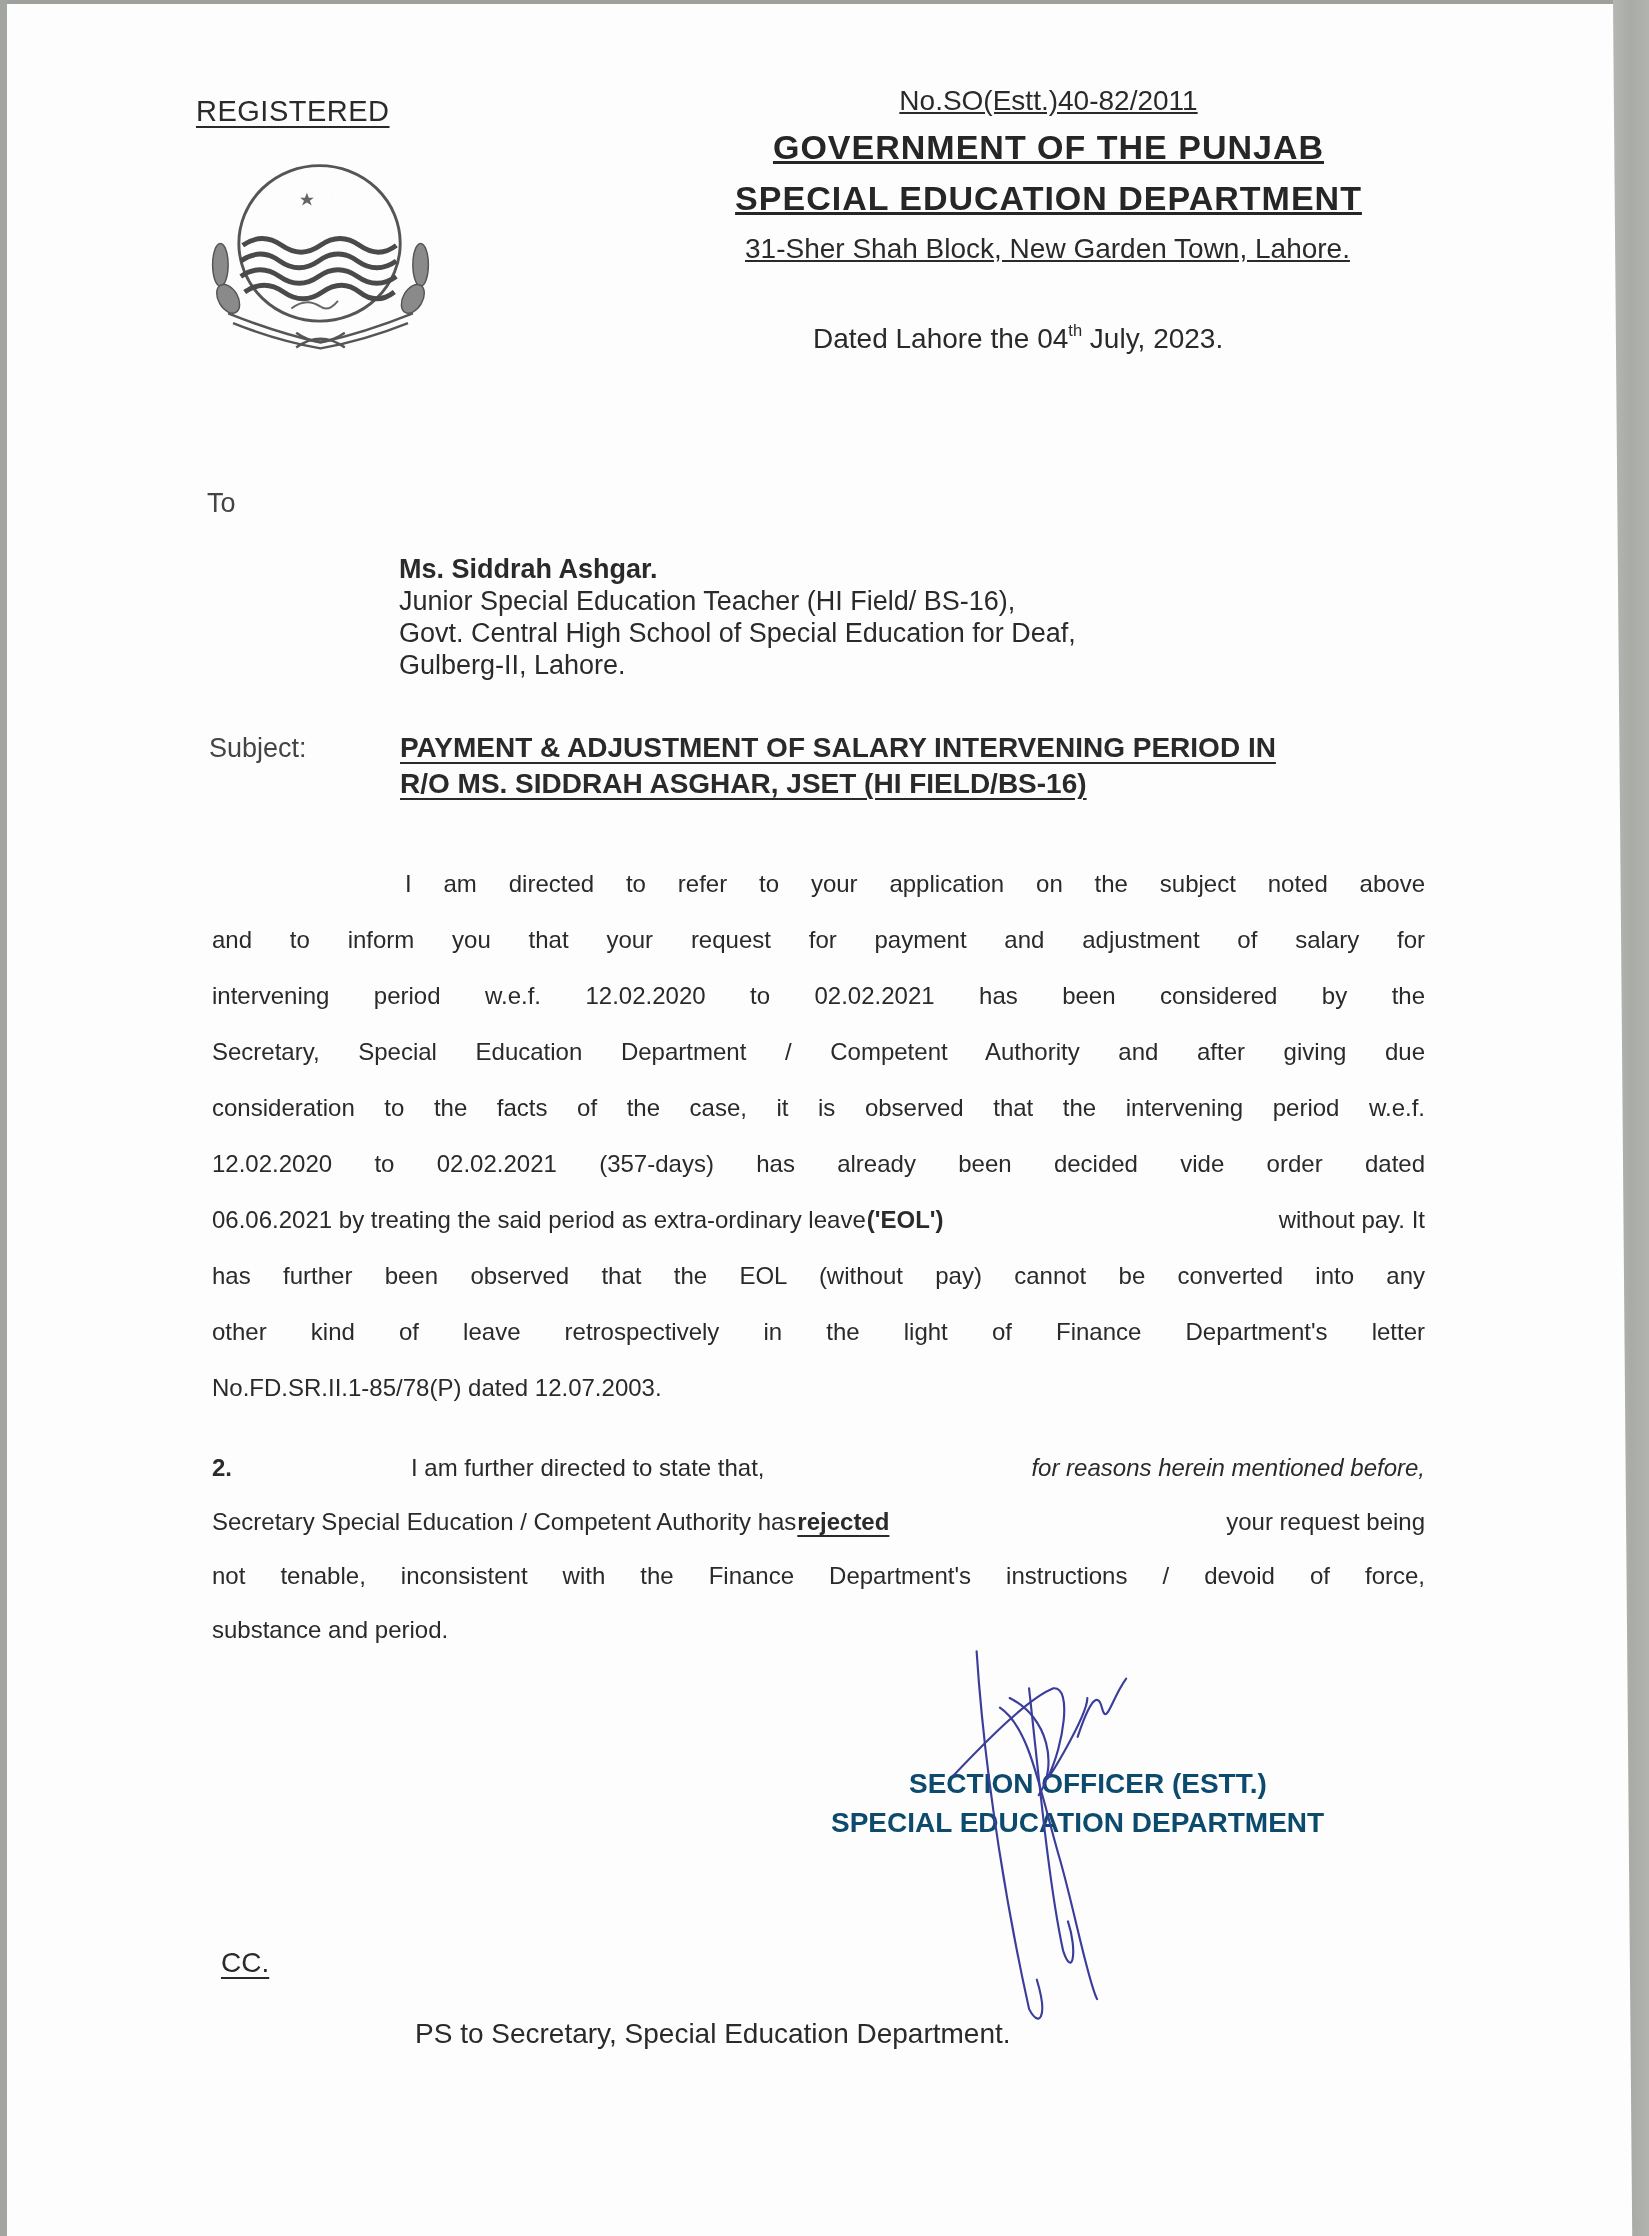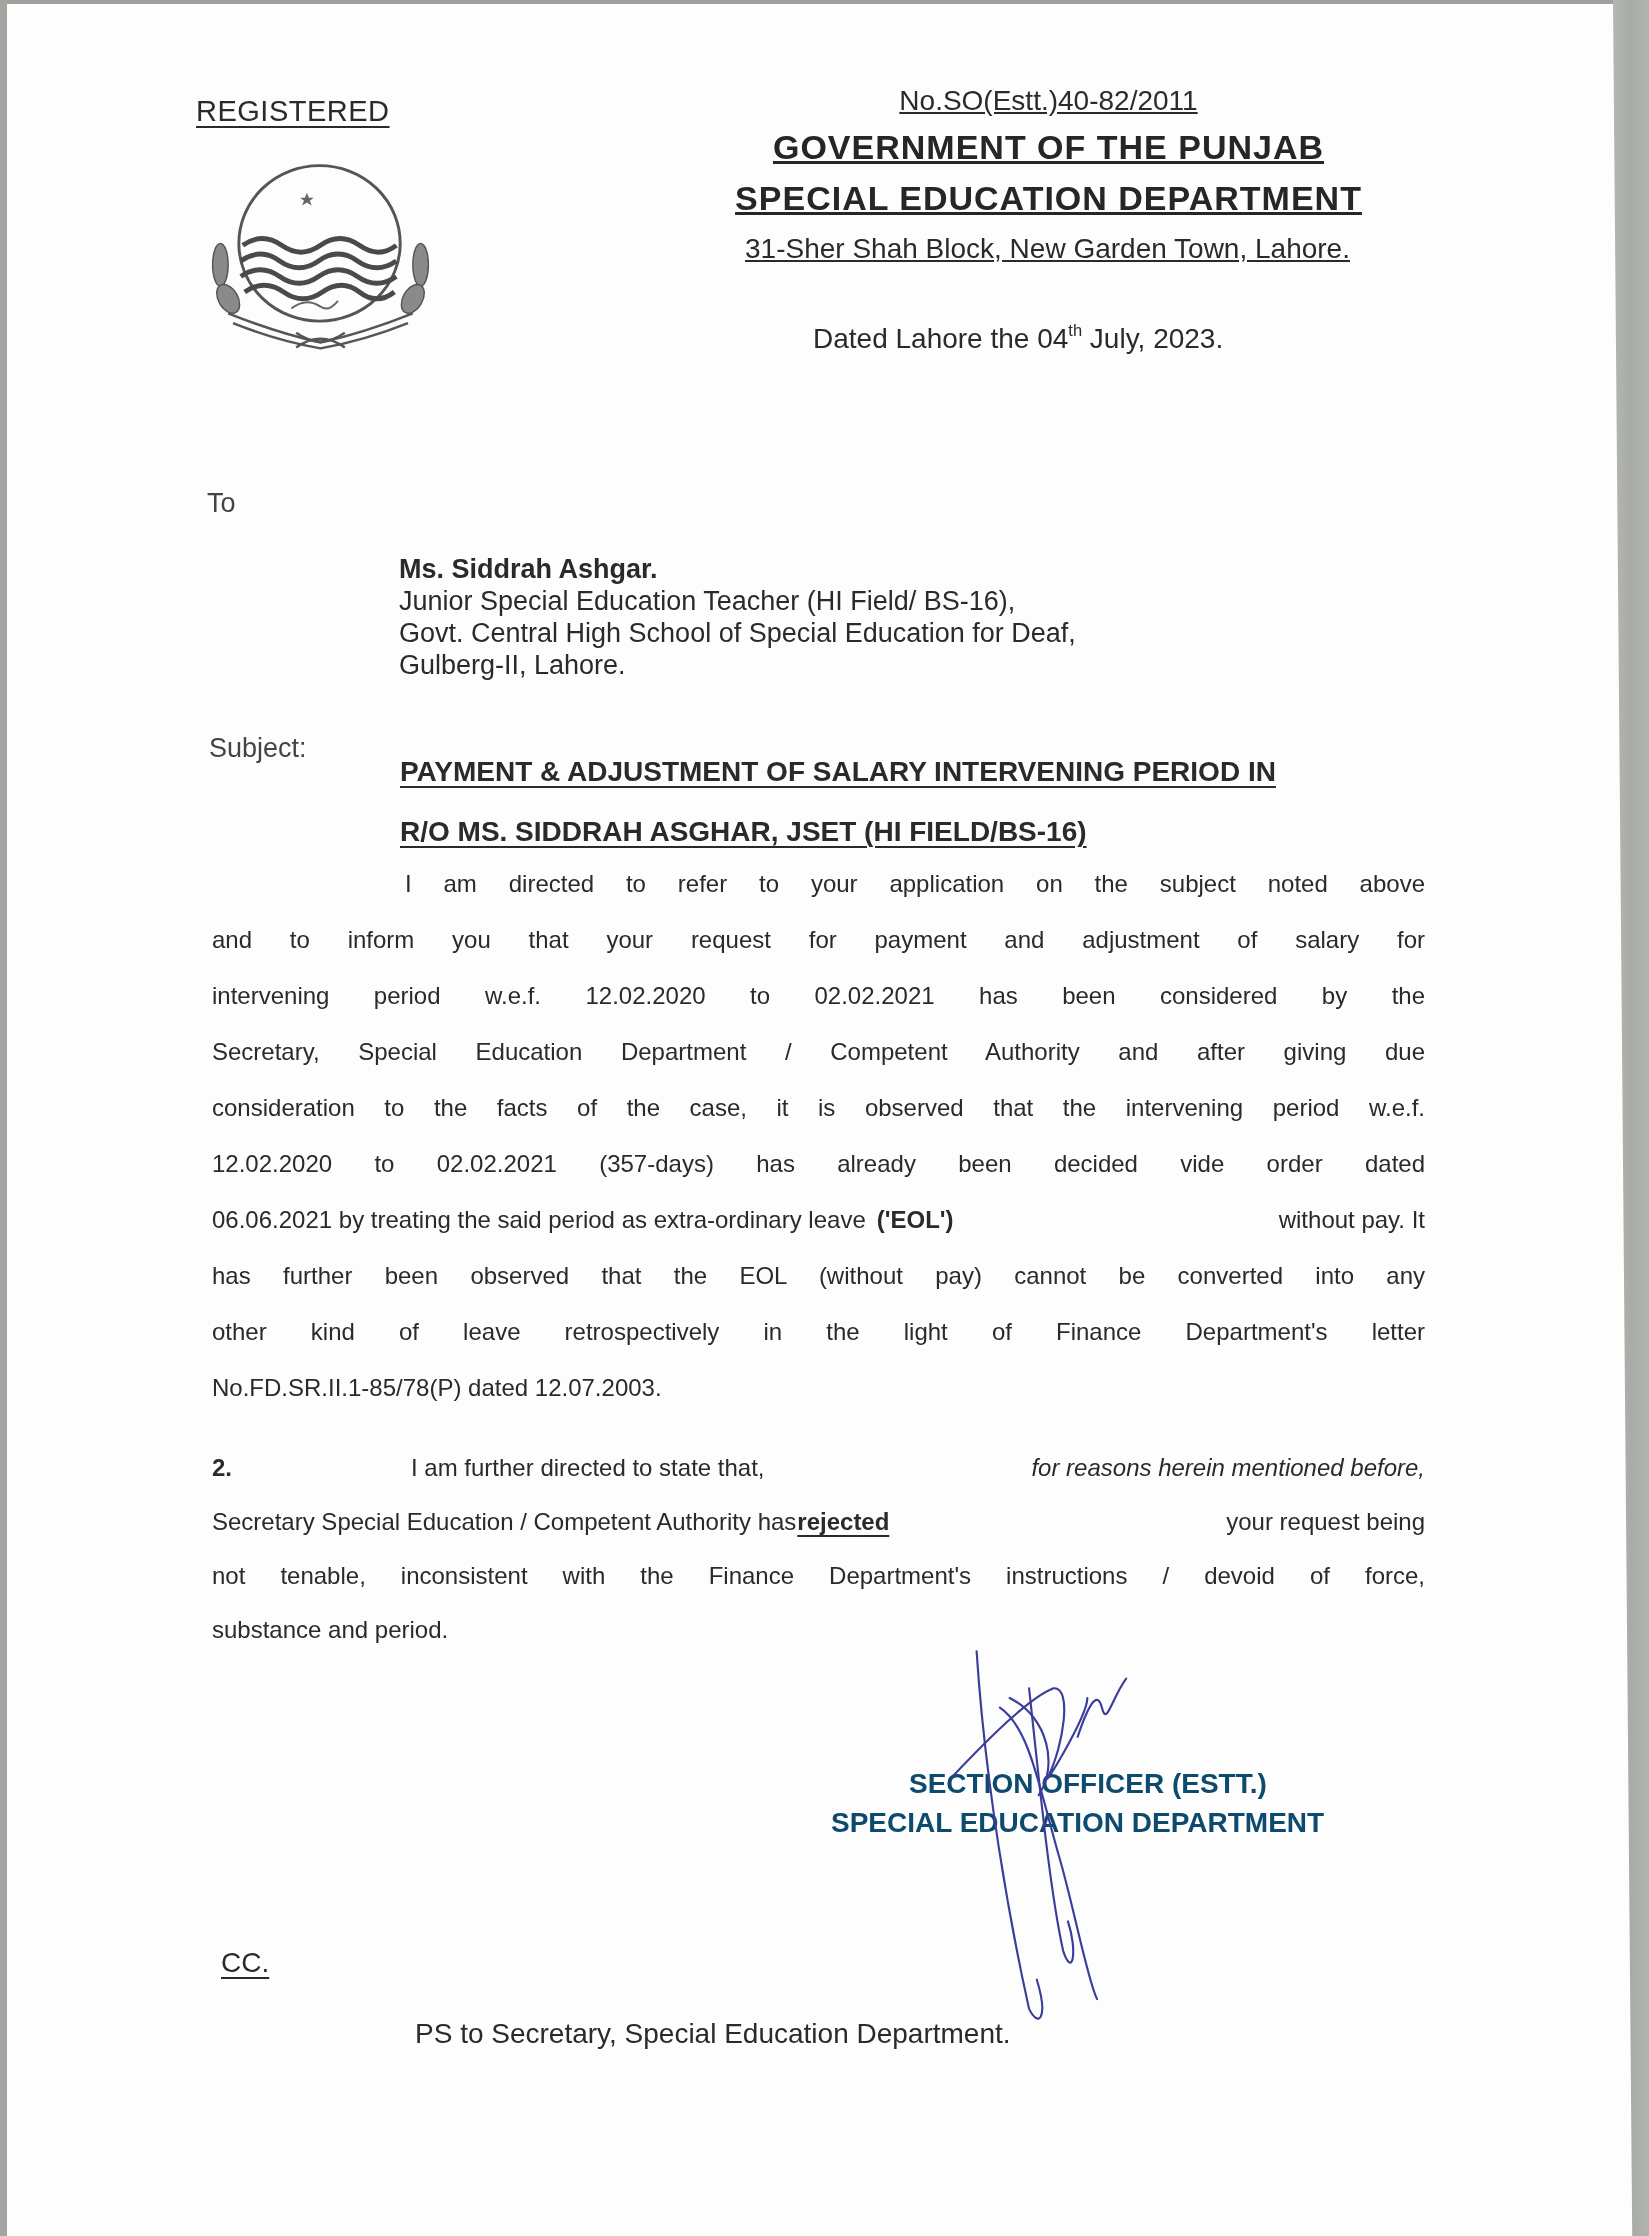--- a/index.html
+++ b/index.html
@@ -27,21 +27,21 @@
   .addr { top: 233px; font-size: 28px; left: 679px; width: 737px; }
   .date { left: 813px; top: 321px; font-size: 28px; }
   .date sup { font-size: 16.5px; vertical-align: 11.6px; }
 
   .to { left: 207px; top: 488px; font-size: 27px; color: #444; }
   .addressee { position: absolute; left: 399px; top: 553px; font-size: 27px; line-height: 32px; }
   .addressee .name { font-weight: bold; }
 
   .subj-label { left: 209px; top: 733px; font-size: 27px; color: #444; }
   .subj { position: absolute; left: 400px; top: 730px; font-size: 28px; font-weight: bold; line-height: 36px; width: 1029px; }
-  .subj div { white-space: nowrap; margin-top: 24px; }
+  .subj div { white-space: nowrap; }
   .subj span { text-decoration: underline; text-underline-offset: 4.9px; text-decoration-thickness: 1.9px; }
 
   .para { position: absolute; left: 212px; width: 1213px; font-size: 24px; text-align: justify; text-align-last: justify; }
   .para .line { height: 56px; line-height: 56px; white-space: nowrap; display: flex; justify-content: space-between; }
   .para .line.last { justify-content: flex-start; gap: 7.8px; }
   .p1 { top: 856px; }
   .p2 { top: 1441px; }
   .p2 .line { height: 54px; line-height: 54px; }
   .indent { padding-left: 193px; }
   .num { font-weight: bold; }
@@ -123,21 +123,21 @@
     </div>
   <div class="line">
       <span style="display:block;width:100%;text-align:justify;text-align-last:justify;">Secretary, Special Education Department / Competent Authority and after giving due</span>
     </div>
   <div class="line">
       <span style="display:block;width:100%;text-align:justify;text-align-last:justify;">consideration to the facts of the case, it is observed that the intervening period w.e.f.</span>
     </div>
   <div class="line">
       <span style="display:block;width:100%;text-align:justify;text-align-last:justify;">12.02.2020 to 02.02.2021 (357-days) has already been decided vide order dated</span>
     </div>
-  <div class="line" style="justify-content:flex-start;gap:11px;">
+  <div class="line" style="justify-content:flex-start;gap:1px;">
       <span>06.06.2021 by treating the said period as extra-ordinary leave</span>
       <b>('EOL')</b>
       <span style="margin-left:auto;">without pay. It</span>
     </div>
   <div class="line">
       <span style="display:block;width:100%;text-align:justify;text-align-last:justify;">has further been observed that the EOL (without pay) cannot be converted into any</span>
     </div>
   <div class="line">
       <span style="display:block;width:100%;text-align:justify;text-align-last:justify;">other kind of leave retrospectively in the light of Finance Department's letter</span>
     </div>

